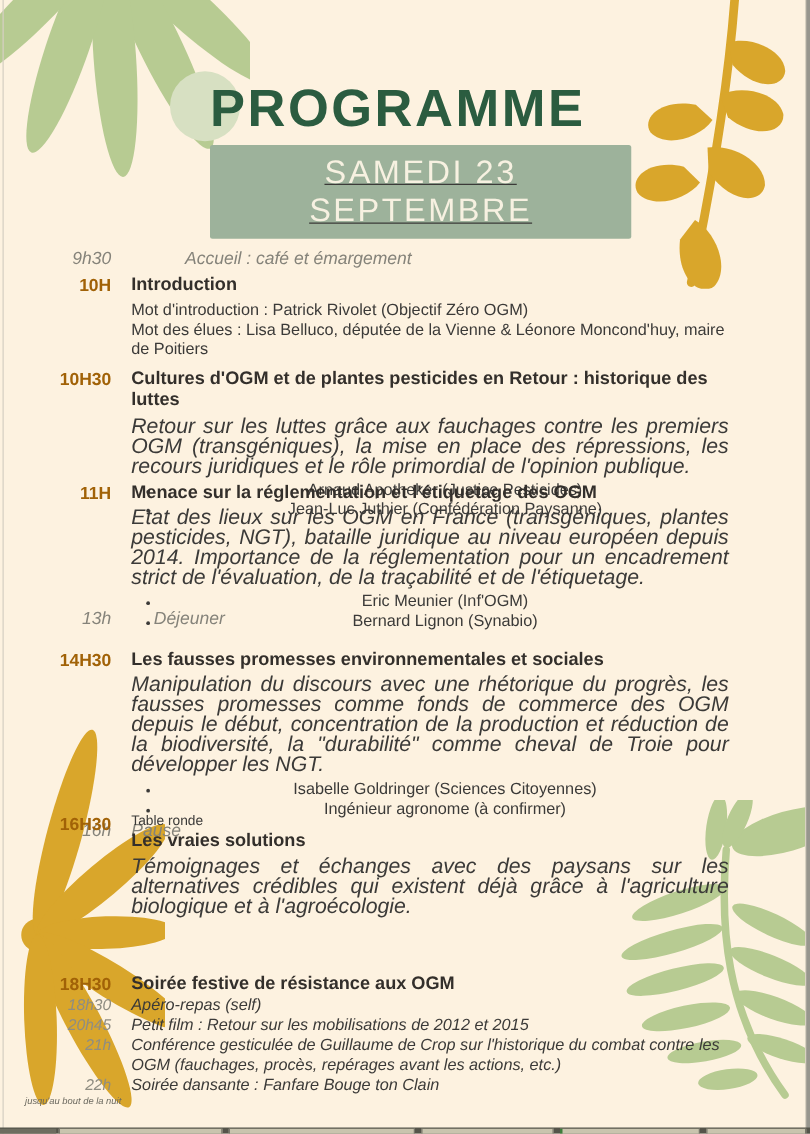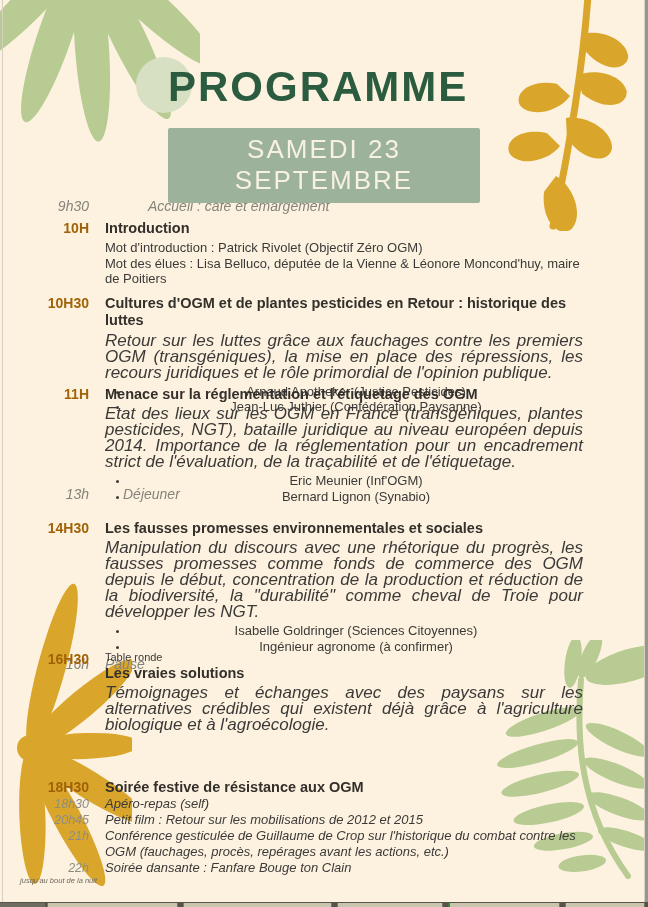--- a/index.html
+++ b/index.html
@@ -11,22 +11,22 @@
   .dec{position:absolute; z-index:1;}
   .dec-tl{left:-10px; top:0; width:210px; height:200px;}
   .dec-tr{left:494px; top:-4px; width:155px; height:235px;}
   .dec-bl{left:-18px; top:570px; width:150px; height:320px;}
   .dec-br{left:478px; top:640px; width:170px; height:267px;}
   .pale-dot{position:absolute; left:136px; top:57px; width:56px; height:56px;
     border-radius:50%; background:#d7e0c2; z-index:1;}
 
   .header{position:absolute; left:168px; top:66px; z-index:3;}
   .title{font-size:42px; font-weight:800; letter-spacing:2px; color:#2b5c40; line-height:1;}
-  .subtitle-bar{margin-top:20px; width:312px; background:#9db29b; padding:6px 0 7px;
-    text-align:center; border-radius:2px;}
+  .subtitle-bar{margin-top:8px; width:337px; background:#9db29b; padding:6px 0 7px;
+    text-align:center; border-radius:2px;text-decoration:underline;}
   .subtitle{font-size:26px; letter-spacing:2px; color:#f7f1e1; font-weight:400;}
 
   .row{position:absolute; left:0; width:648px; display:flex; z-index:2;}
   .time{flex:0 0 105px; width:105px; box-sizing:border-box; text-align:right;
     padding-right:16px; font-size:14px; font-weight:700; color:#a16207; line-height:1.2;}
   .time.muted{font-style:italic; font-weight:400; color:#85837a; font-size:14px;}
   .content{width:478px;}
   .session-title{font-size:14.5px; font-weight:700; color:#332f2b; line-height:1.2; margin-bottom:3px;}
   .break-title{font-style:italic; font-size:14px; color:#85837a; line-height:1.2;}
   .kicker{font-size:11px; color:#3b3a38; margin-bottom:2px;}

